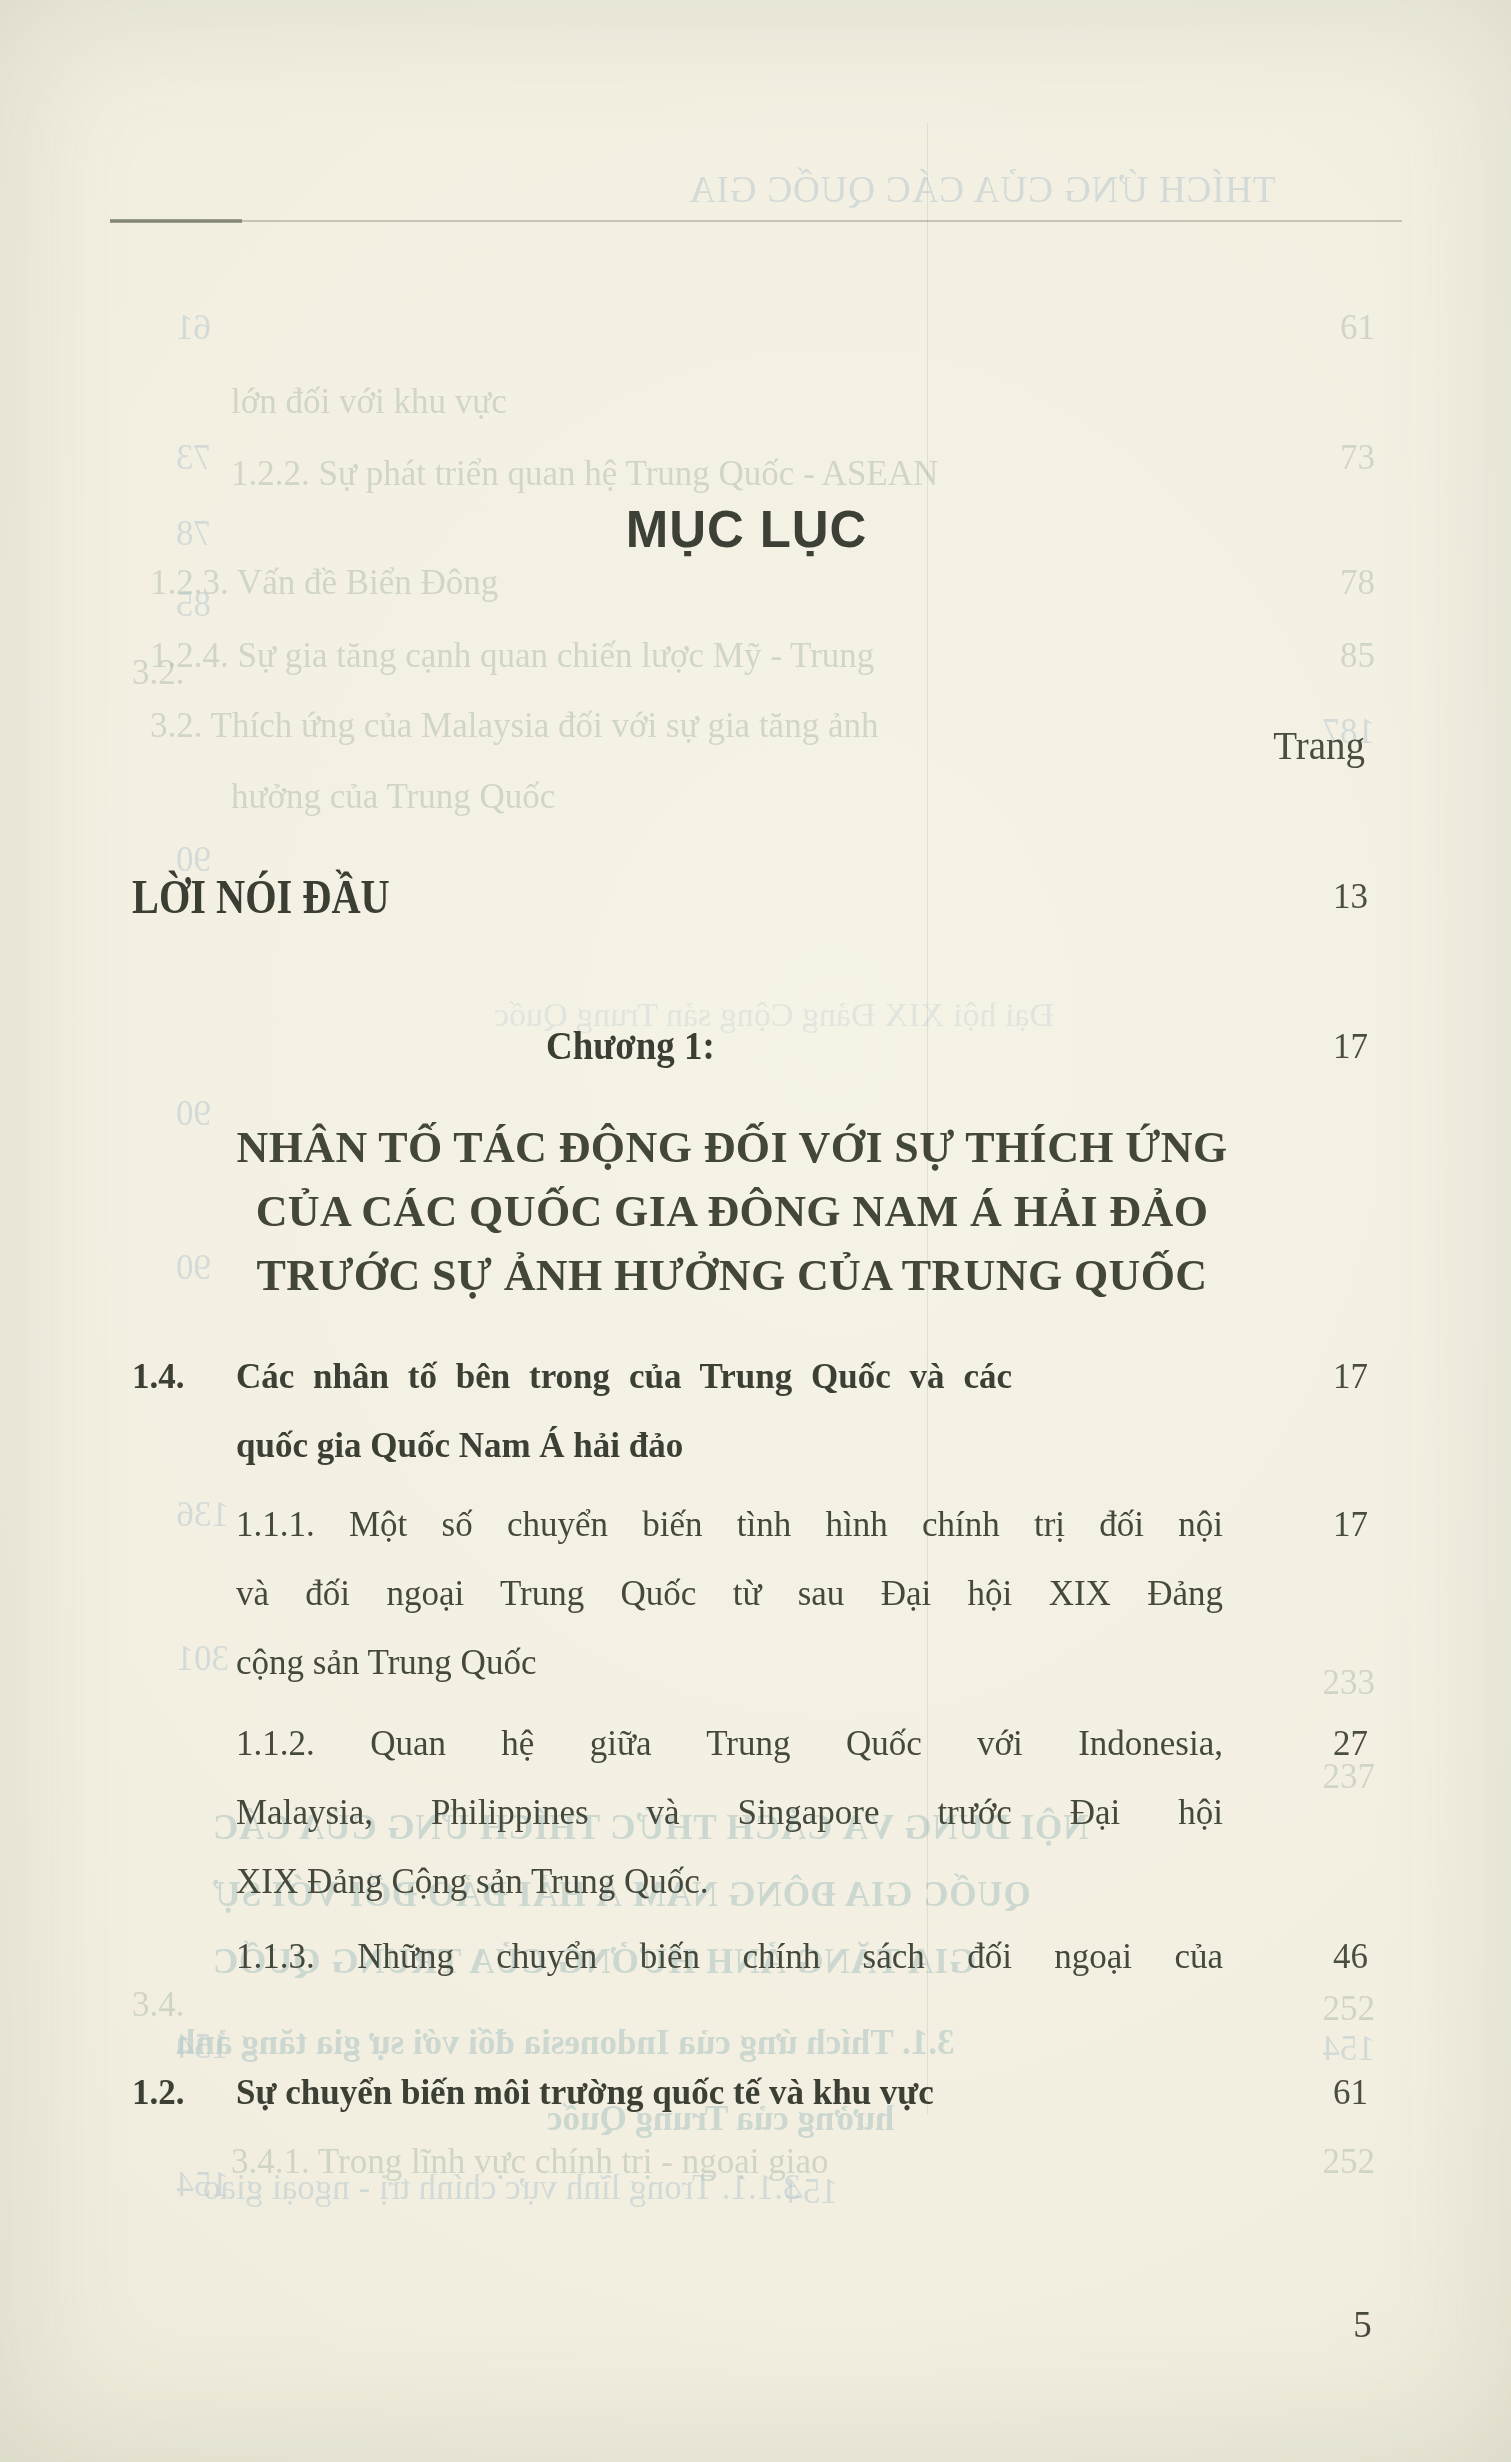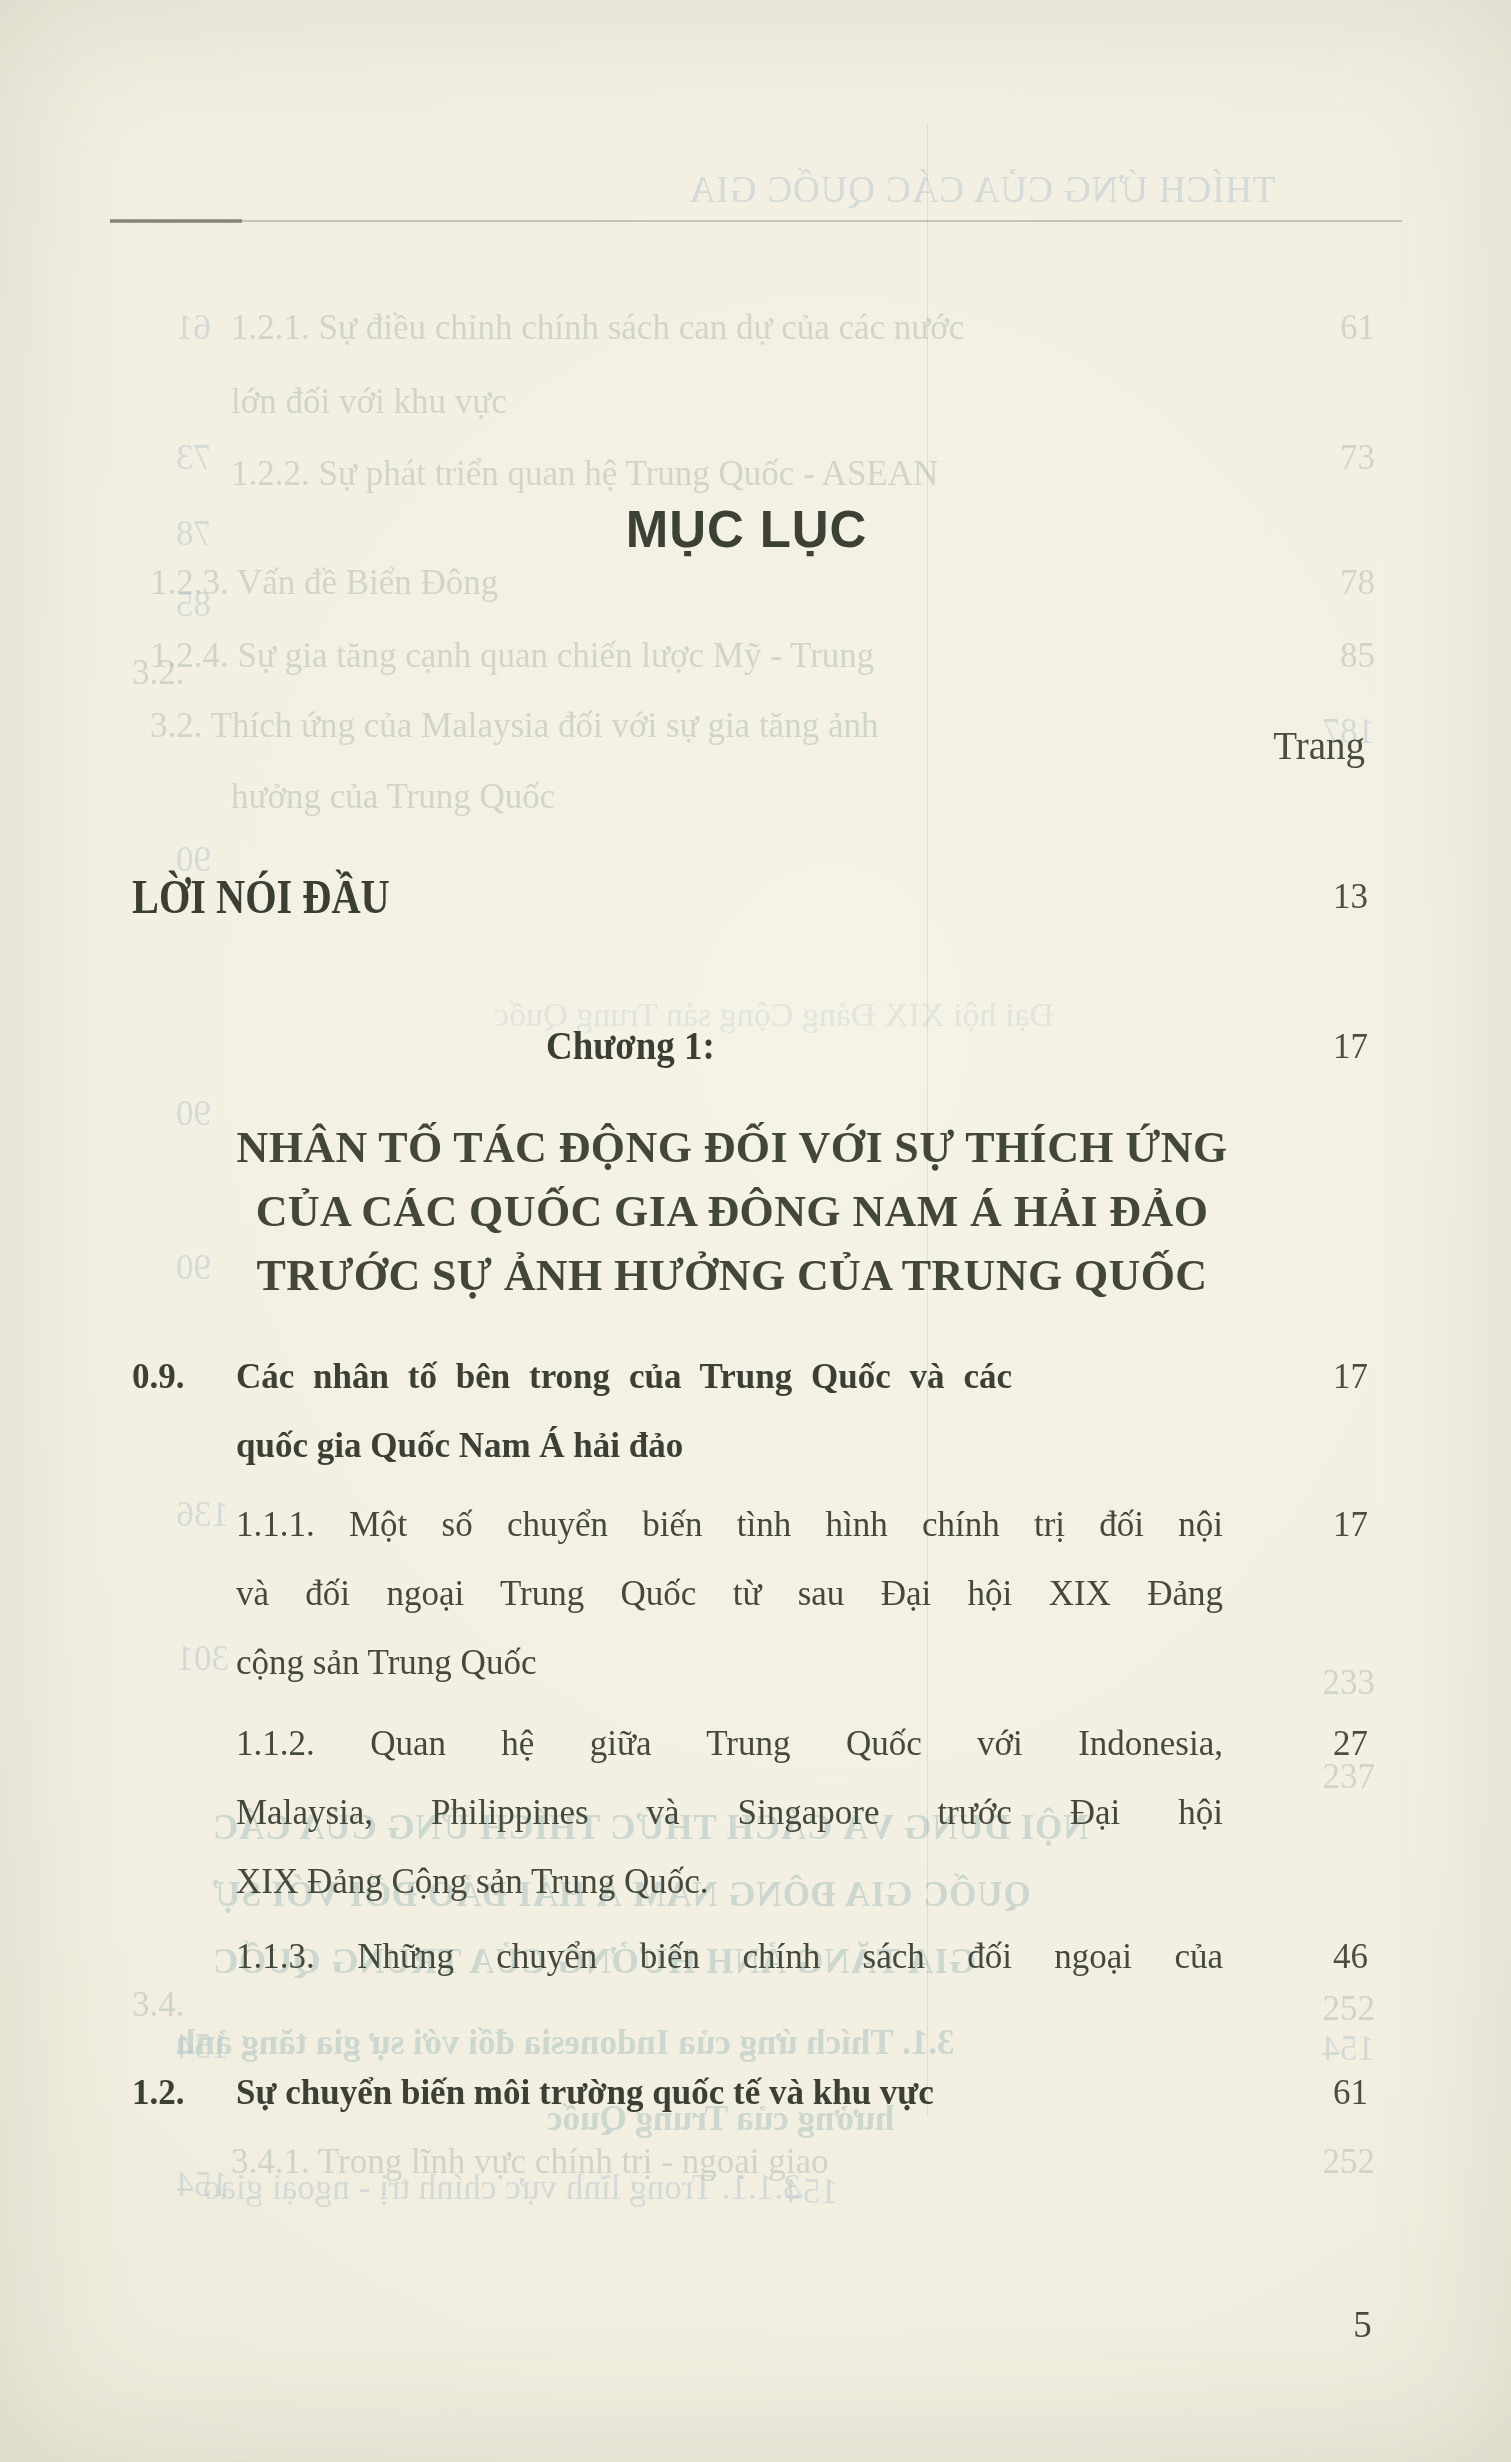--- a/index.html
+++ b/index.html
@@ -49,21 +49,20 @@
   .pg-h{line-height:51px;}
   .folio{position:absolute;left:1327px;top:2303px;width:71px;text-align:center;
     font-size:37px;color:#45493c;}
 </style>
 </head>
 <body>
 
 <div class="page">
 
   <div class="g gb gcap" style="left:688px;top:169px;font-size:37px;">THÍCH ỨNG CỦA CÁC QUỐC GIA</div>
-  <div class="g ga" style="left:231px;top:307px;">1.2.1. Sự điều chỉnh chính sách can dự của các nước</div>
   <div class="g ga" style="left:231px;top:381px;">lớn đối với khu vực</div>
   <div class="g ga" style="left:231px;top:453px;">1.2.2. Sự phát triển quan hệ Trung Quốc - ASEAN</div>
   <div class="g ga" style="left:150px;top:562px;">1.2.3. Vấn đề Biển Đông</div>
   <div class="g ga" style="left:150px;top:635px;">1.2.4. Sự gia tăng cạnh quan chiến lược Mỹ - Trung</div>
   <div class="g ga" style="left:150px;top:705px;">3.2. Thích ứng của Malaysia đối với sự gia tăng ảnh</div>
   <div class="g ga" style="left:231px;top:776px;">hưởng của Trung Quốc</div>
   <div class="g gb" style="left:494px;top:994px;font-size:34px;opacity:.32;">Đại hội XIX Đảng Cộng sản Trung Quốc</div>
   <div class="g gbb gcap" style="left:212px;top:1807px;">NỘI DUNG VÀ CÁCH THỨC THÍCH ỨNG CỦA CÁC</div>
   <div class="g gbb gcap" style="left:212px;top:1874px;">QUỐC GIA ĐÔNG NAM Á HẢI ĐẢO ĐỐI VỚI SỰ</div>
   <div class="g gbb gcap" style="left:212px;top:1941px;">GIA TĂNG ẢNH HƯỞNG CỦA TRUNG QUỐC</div>
@@ -116,21 +115,21 @@
     <span class="pg pg-h">17</span>
   </div>
 
   <div class="chapter-title">
     <div class="tln">NHÂN TỐ TÁC ĐỘNG ĐỐI VỚI SỰ THÍCH ỨNG</div>
     <div class="tln">CỦA CÁC QUỐC GIA ĐÔNG NAM Á HẢI ĐẢO</div>
     <div class="tln">TRƯỚC SỰ ẢNH HƯỞNG CỦA TRUNG QUỐC</div>
   </div>
 
   <div class="row bold" style="top:1342px;">
-    <span class="num">0.9.</span>
+    <span class="num">1.4.</span>
     <div class="lines" style="width:776px;">
       <div class="ln just">Các nhân tố bên trong của Trung Quốc và các</div>
       <div class="ln">quốc gia Quốc Nam Á hải đảo</div>
     </div>
     <span class="pg">17</span>
   </div>
 
   <div class="row" style="top:1490px;">
     <div class="lines" style="width:987px;">
       <div class="ln just">1.1.1. Một số chuyển biến tình hình chính trị đối nội</div>

